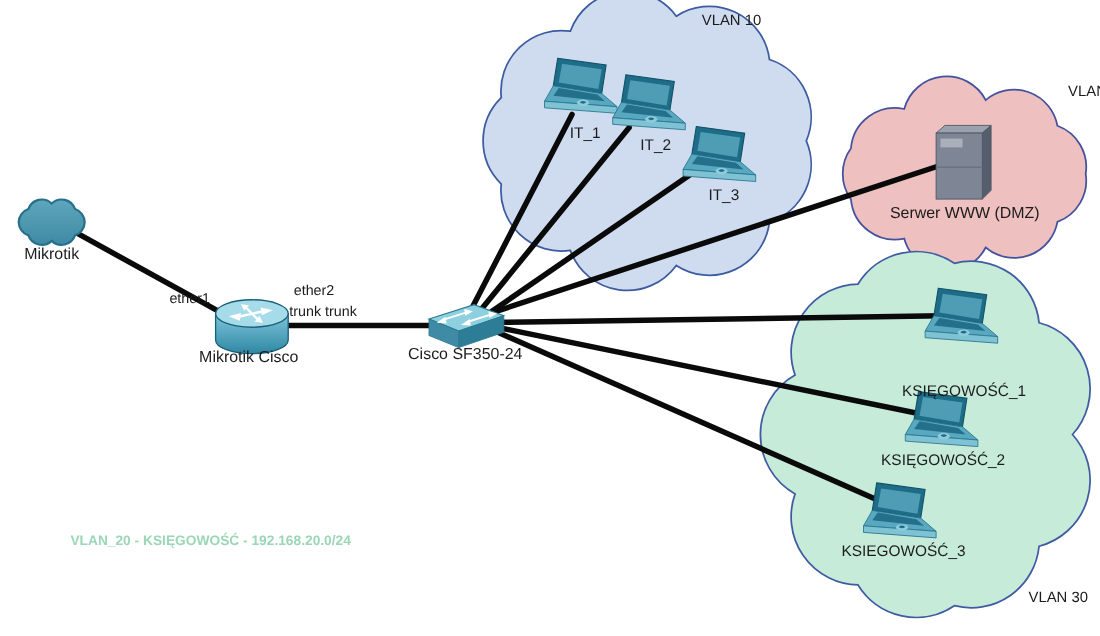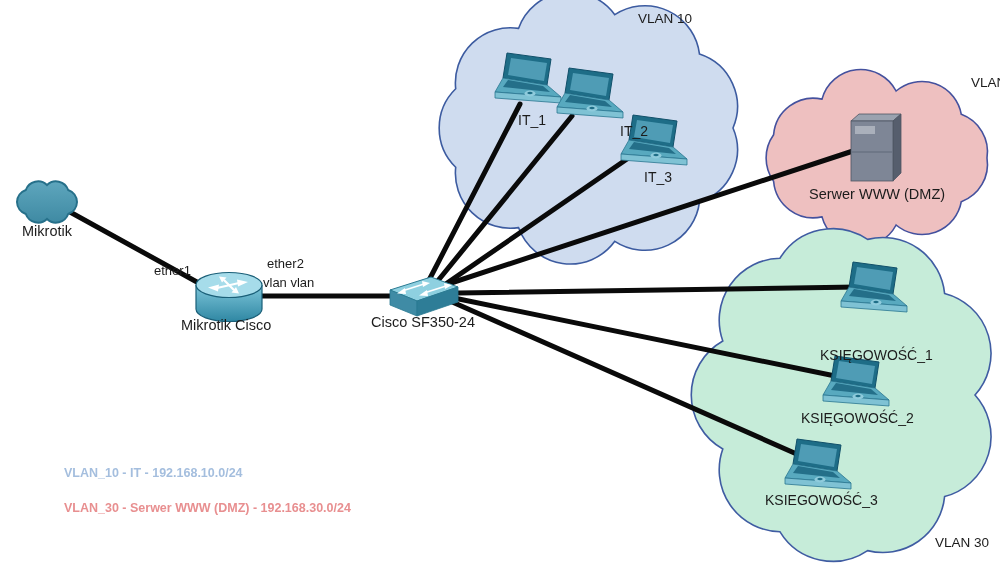--- a/index.html
+++ b/index.html
@@ -134,30 +134,29 @@
       <polygon points="14,28 49,34 56,40 9,35" fill="#246f89"></polygon>
       <polygon points="1,40 67,45 67,51 1,46" fill="#7fc2d4" stroke="#2a7690" stroke-width="0.8"></polygon>
       <ellipse cx="36" cy="41.5" rx="5.5" ry="3" fill="#8fcbdc"></ellipse>
       <path d="M33,41 q3,-2.5 6,0 q-3,2.5 -6,0" fill="#1e6d87"></path>
     </g>
   </svg>
 
   <div class="lbl big" style="left:22px;top:224px;">Mikrotik</div>
   <div class="lbl port" style="left:154px;top:264px;">ether1</div>
   <div class="lbl port" style="left:267px;top:257px;">ether2</div>
-  <div class="lbl port" style="left:263px;top:276px;">vlan vlan</div>
+  <div class="lbl port" style="left:263px;top:276px;">trunk trunk</div>
   <div class="lbl big" style="left:181px;top:318px;">Mikrotik Cisco</div>
   <div class="lbl big" style="left:371px;top:315px;">Cisco SF350-24</div>
   <div class="lbl zone" style="left:606px;top:12px;">VLAN 10</div>
   <div class="lbl zone" style="left:939px;top:76px;">VLAN 30</div>
   <div class="lbl zone" style="left:903px;top:536px;">VLAN 30</div>
   <div class="lbl" style="left:518px;top:113px;">IT_1</div>
-  <div class="lbl" style="left:582px;top:124px;margin-left:38px;">IT_2</div>
+  <div class="lbl" style="left:582px;top:124px;">IT_2</div>
   <div class="lbl" style="left:644px;top:170px;">IT_3</div>
   <div class="lbl big" style="left:809px;top:187px;">Serwer WWW (DMZ)</div>
   <div class="lbl" style="left:820px;top:316px;margin-top:32px;">KSIĘGOWOŚĆ_1</div>
   <div class="lbl" style="left:801px;top:411px;">KSIĘGOWOŚĆ_2</div>
   <div class="lbl" style="left:765px;top:493px;">KSIEGOWOŚĆ_3</div>
 
-  <div class="legend" style="top: 466px; color: rgb(164, 190, 222);">VLAN_10 - IT - 192.168.10.0/24</div>
-  <div class="legend" style="top: 501px; color: rgb(232, 143, 144);">VLAN_30 - Serwer WWW (DMZ) - 192.168.30.0/24</div>
+  <div class="legend" style="top: 484px; color: rgb(155, 214, 182);">VLAN_20 - KSIĘGOWOŚĆ - 192.168.20.0/24</div>
 
 </div>
 
 </body></html>

